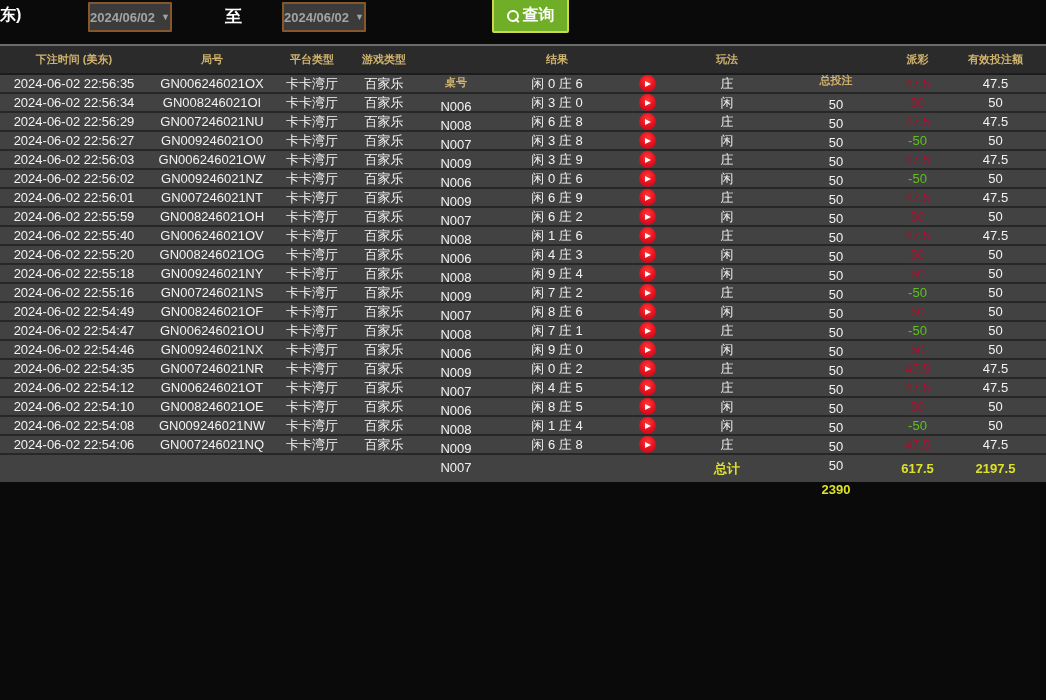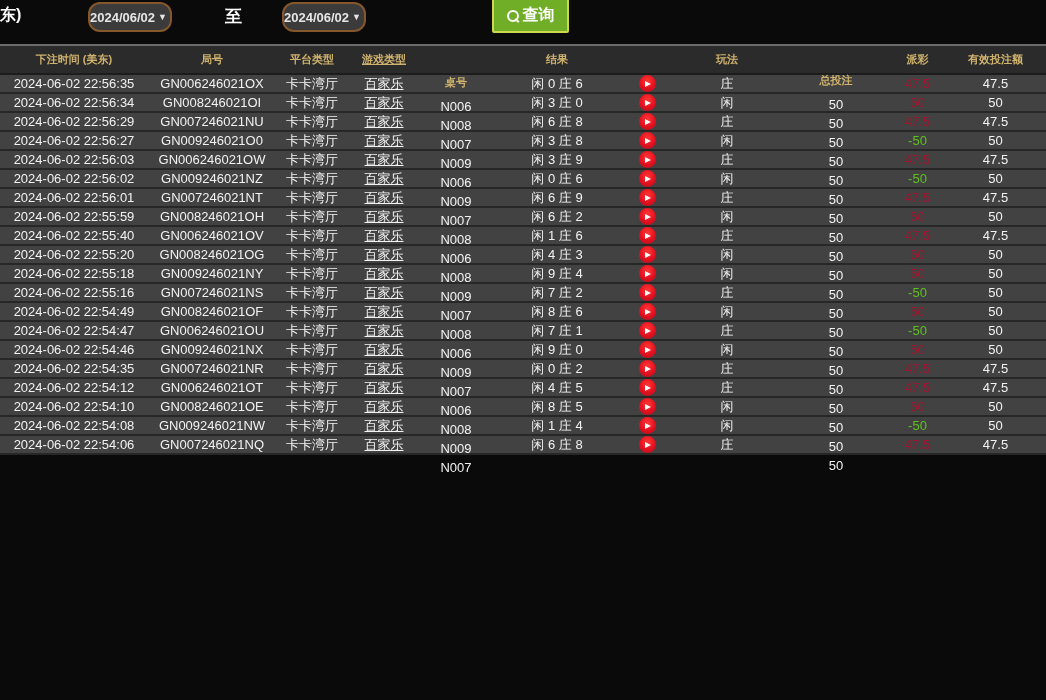--- a/index.html
+++ b/index.html
@@ -7,23 +7,23 @@
   .screen {
     position:relative; width:1046px; height:700px; overflow:hidden;
     background:#0a0a0a; font-family:"Liberation Sans","DejaVu Sans",sans-serif;
     -webkit-font-smoothing:antialiased;
   }
   
   .topbar { position:absolute; top:0; left:0; width:1046px; height:44px; background:#0a0a0a; }
   .cut-label { position:absolute; left:0; top:5px; color:#fff; font-weight:bold; font-size:16px; }
   .date-select {
     position:absolute; top:2px; width:84px; height:30px;
-    background:#3b3b3b; border:2px solid #86572b; border-radius:12px;
-    display:flex; align-items:center; justify-content:flex-start; gap:3px;
-    color:#e5e5e5; font-weight:bold; font-size:13px; cursor:pointer;
+    background:#3b3b3b; border:2px solid #86572b; border-radius:1px;
+    display:flex; align-items:center; justify-content:space-between; gap:3px;
+    color:#a3a3a3; font-weight:bold; font-size:13px; cursor:pointer;
   }
   .date-select .caret { font-size:9px; line-height:1; padding-top:1px; }
   .ds-from { left:88px; }
   .ds-to   { left:282px; }
   .to-label { position:absolute; left:225px; top:5px; color:#fff; font-weight:bold; font-size:17px; }
   .search-btn {
     position:absolute; left:492px; top:-2px; width:77px; height:35px;
     background:#6fae26; border:2px solid #cdd74f; border-radius:2px;
     display:flex; align-items:center; justify-content:center; gap:4px;
     color:#fff; font-weight:bold; font-size:16px; cursor:pointer;
@@ -47,21 +47,21 @@
   }
   .row {
     display:flex; align-items:center; height:19px;
     background:#424242; border-bottom:2px solid #272727;
     color:#f2f2f2; font-size:13px;
   }
   .cell { text-align:center; white-space:nowrap; overflow:hidden; }
   .c-time   { width:148px; }
   .c-round  { width:128px; }
   .c-plat   { width:72px; }
-  .c-game   { width:72px;text-decoration:underline; }
+  .c-game   { width:72px; }
   .c-tbl    { width:72px;margin-top:46px; }
   .c-result { width:130px; }
   .c-play   { width:50px; display:flex; align-items:center; justify-content:center; }
   .c-ptype  { width:110px; }
   .c-bet    { width:108px;margin-top:41px; }
   .c-payout { width:55px; }
   .c-valid  { width:101px; }
   .payout.win  { color:#a3132f; }
   .payout.loss { color:#5ec11e; }
   .play-btn {
@@ -431,14 +431,27 @@
       <button class="play-btn"></button>
     </div>
     <div class="cell c-ptype">庄</div>
     <div class="cell c-bet">50</div>
     <div class="cell c-payout payout win">47.5</div>
     <div class="cell c-valid">47.5</div>
   </div>
 </div>
 
 
+    <div class="row summary grand">
+      <div class="cell c-time"></div>
+      <div class="cell c-round"></div>
+      <div class="cell c-plat"></div>
+      <div class="cell c-game"></div>
+      <div class="cell c-tbl"></div>
+      <div class="cell c-result"></div>
+      <div class="cell c-play"></div>
+      <div class="cell c-ptype">总计</div>
+      <div class="cell c-bet">2390</div>
+      <div class="cell c-payout">617.5</div>
+      <div class="cell c-valid">2197.5</div>
+    </div>
   </div>
 </div>
 
 </body></html>

